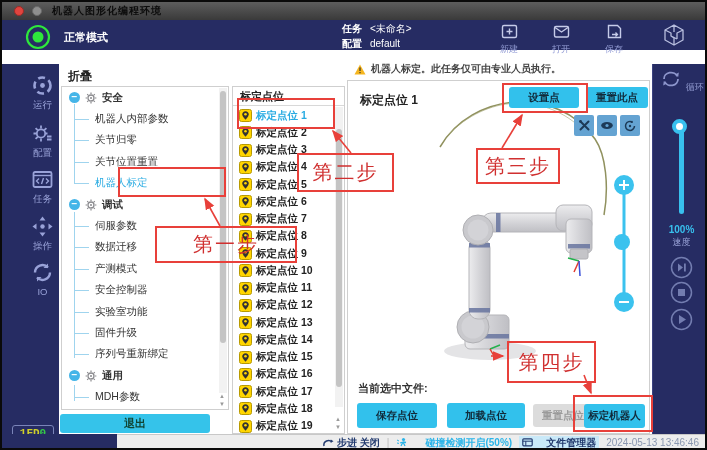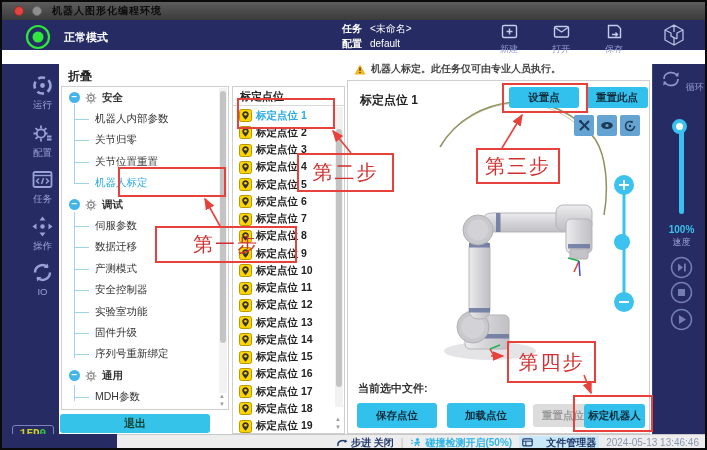--- a/index.html
+++ b/index.html
@@ -35,21 +35,21 @@
               font-size:11px; font-weight:bold; line-height:15px;}
   .code-box .y { color:#cfd02a; } .code-box .g { color:#35c948; }
 
   
   .footer-navy { position:absolute; left:0; top:432px; width:115px; height:16px; background:#262c63; z-index:3;}
   .statusbar { position:absolute; left:115px; top:432px; width:590px; height:16px; background:#ededed;
                border-top:1px solid #c8c8c8; display:flex; align-items:center; justify-content:flex-end;
                gap:7px; padding-right:8px; font-size:10px; z-index:3;}
   .st-step { color:#223a6e; font-weight:bold; display:flex; align-items:center; gap:3px;}
   .st-sep { color:#bbb; }
-  .st-coll { color:#2ab4e8; font-weight:bold; display:flex; align-items:center; gap:3px;}
+  .st-coll { color:#2ab4e8; font-weight:bold; display:flex; align-items:center; gap:17px;}
   .st-fm { color:#223a6e; font-weight:bold; background:#c9e9f8; padding:0 3px; display:flex; align-items:center; gap:13px;}
   .st-time { color:#8a97b0; }
 
   
   .fold-header { position:absolute; left:66px; top:66px; font-size:12px; font-weight:bold; color:#222; z-index:2;}
   .tree-panel { position:absolute; left:59px; top:84px; width:168px; height:324px;
                 border:1px solid #cfcfcf; background:#fff; overflow:hidden; z-index:2;}
   .t-row { height:21.4px; display:flex; align-items:center; font-size:10.5px; color:#333; position:relative;}
   .t-row.group { font-weight:bold; gap:5px; padding-left:7px; }
   .t-row.child { padding-left:33px; font-weight:normal; }

